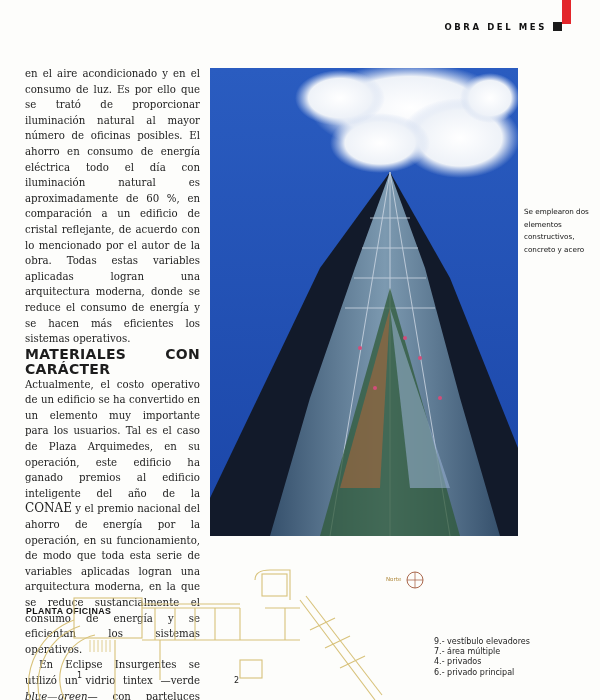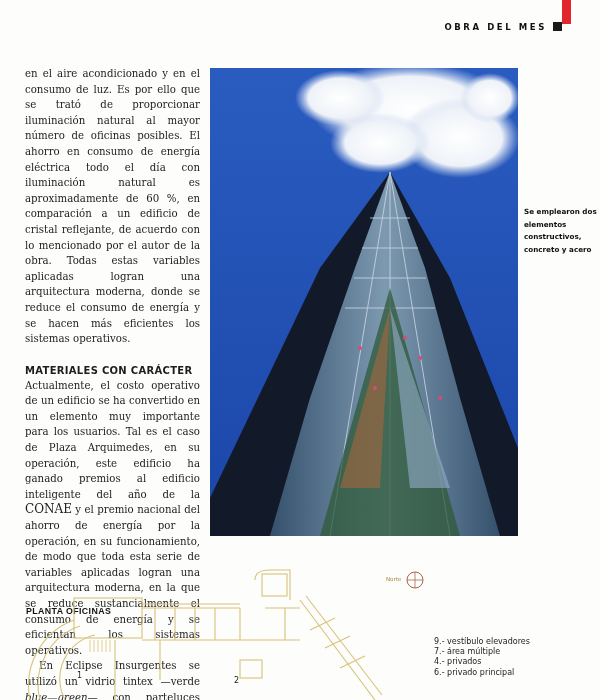--- a/index.html
+++ b/index.html
@@ -3,25 +3,25 @@
 <meta charset="utf-8">
 <style>
   html,body{margin:0;padding:0;}
   body{width:600px;height:700px;position:relative;overflow:hidden;background:#fdfdfb;font-family:"DejaVu Serif","Liberation Serif",serif;color:#1d1d1d;}
   .red-bar{position:absolute;left:562px;top:0;width:9px;height:24px;background:#e3262b;}
   .header{position:absolute;right:38px;top:22px;display:flex;align-items:flex-start;gap:6px;}
   .header-label{font-family:"DejaVu Sans","Liberation Sans",sans-serif;font-weight:bold;font-size:8.5px;letter-spacing:2.6px;color:#111;}
   .black-square{width:9px;height:9px;background:#1a1a1a;display:inline-block;}
   .col{position:absolute;left:25px;top:66px;width:175px;font-size:10.2px;line-height:15.6px;text-align:justify;}
   .col p{margin:0;}
-  .col .subhead{font-family:"DejaVu Sans","Liberation Sans",sans-serif;font-weight:bold;font-size:10px;letter-spacing:0.3px;margin-top:16px;line-height:15px;}
+  .col .subhead{font-family:"DejaVu Sans","Liberation Sans",sans-serif;font-weight:bold;font-size:14px;letter-spacing:0.3px;margin-top:0;line-height:15px;}
   .col .indent{text-indent:14px;}
   .sc{font-variant:small-caps;font-size:12px;}
   .photo{position:absolute;left:210px;top:68px;width:308px;height:468px;overflow:hidden;background:#1f4fae;}
-  .caption{position:absolute;left:524px;top:206px;width:76px;font-family:"DejaVu Sans","Liberation Sans",sans-serif;font-weight:bold;font-size:7.2px;line-height:12.5px;color:#111;}
+  .caption{position:absolute;left:524px;top:206px;width:76px;font-family:"DejaVu Sans","Liberation Sans",sans-serif;font-weight:normal;font-size:7.2px;line-height:12.5px;color:#111;}
   .plan-title{position:absolute;left:26px;top:565px;font-family:Liberation Sans, sans-serif;font-weight:bold;font-size:8.8px;letter-spacing:0.4px;color:#111;margin-top:41px;}
   .plan{position:absolute;left:0;top:560px;width:600px;height:140px;}
   .legend{position:absolute;left:434px;top:637px;font-family:"DejaVu Sans","Liberation Sans",sans-serif;font-size:8px;line-height:10.2px;color:#222;}
   .legend div{white-space:nowrap;}
   .north-label{position:absolute;left:386px;top:576px;font-family:"DejaVu Sans","Liberation Sans",sans-serif;font-size:5.5px;color:#b08a3e;}
   .room-num{position:absolute;font-family:"DejaVu Sans","Liberation Sans",sans-serif;font-size:8px;color:#222;}
 </style>
 </head>
 <body>
 

